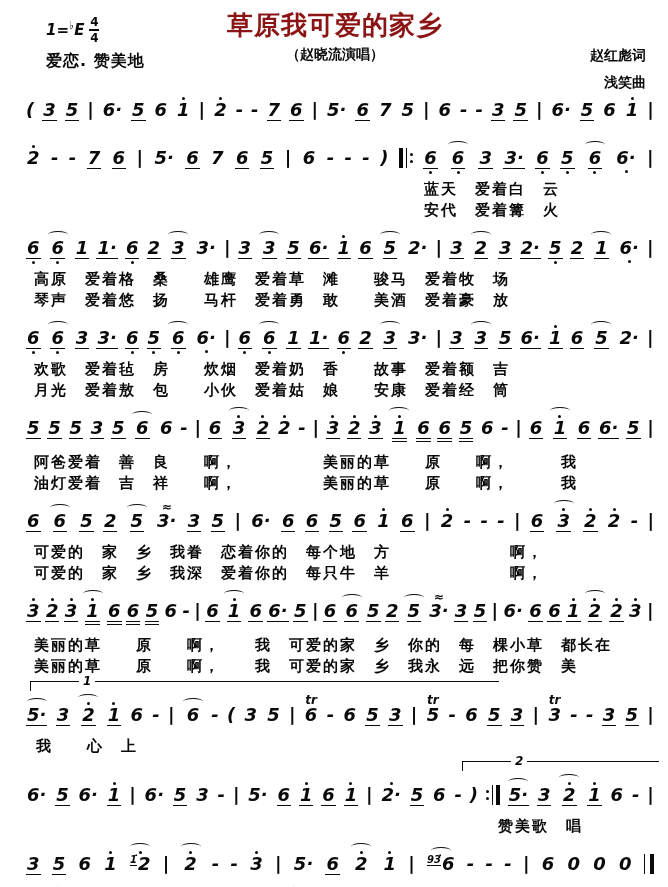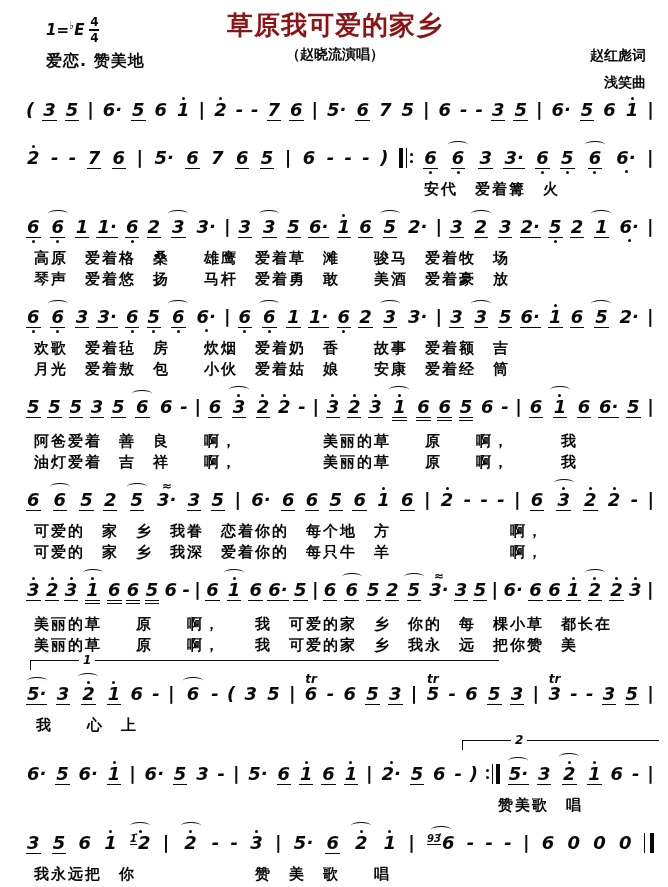--- a/index.html
+++ b/index.html
@@ -472,20 +472,21 @@
             <span class="t-bot">
               <span class="dot-b"></span>
             </span>
           </span>
           <span class="tok">
             <span class="t-top"></span>
             <span class="t-mid">|</span>
             <span class="t-bot"></span>
           </span>
         </div>
+        <div class="lyr" style="padding-left: 398px;">蓝天　爱着白　云</div>
         <div class="lyr" style="padding-left: 398px;">安代　爱着篝　火</div>
       </div>
       <div class="sys">
         <div class="mrow">
           <span class="tok">
             <span class="t-top"></span>
             <span class="t-mid">
               <span class="core u1">6</span>
             </span>
             <span class="t-bot">

